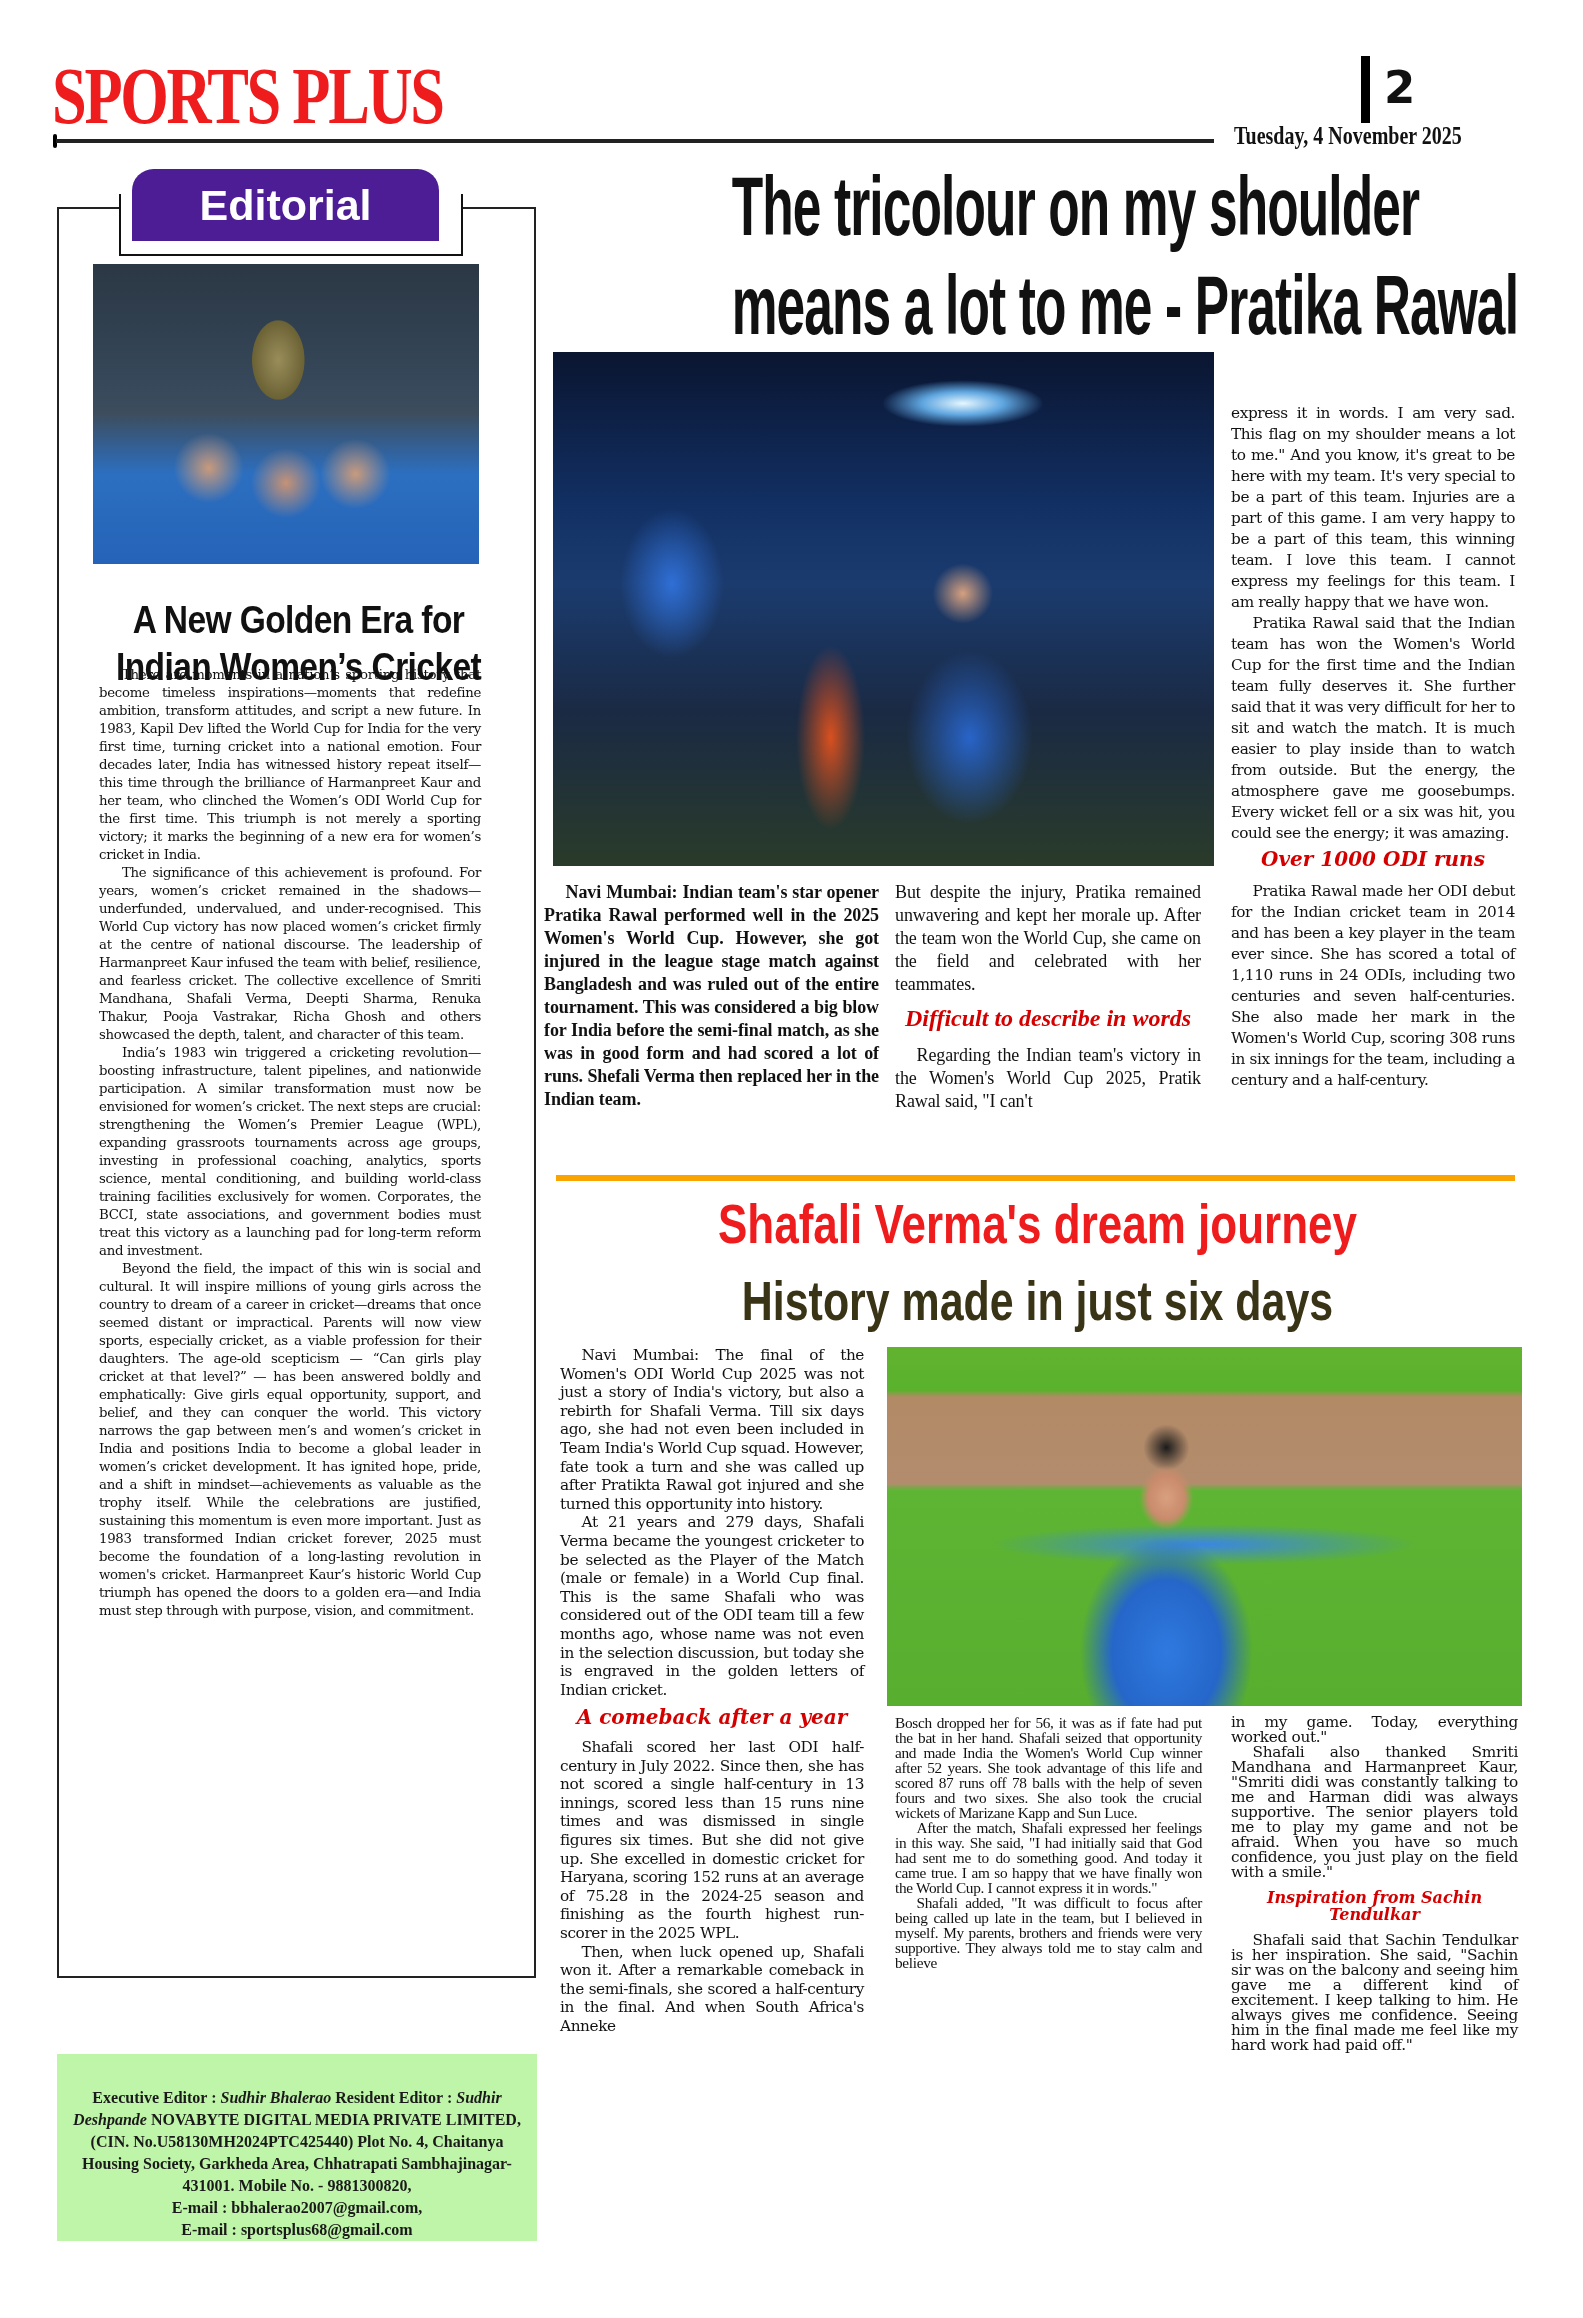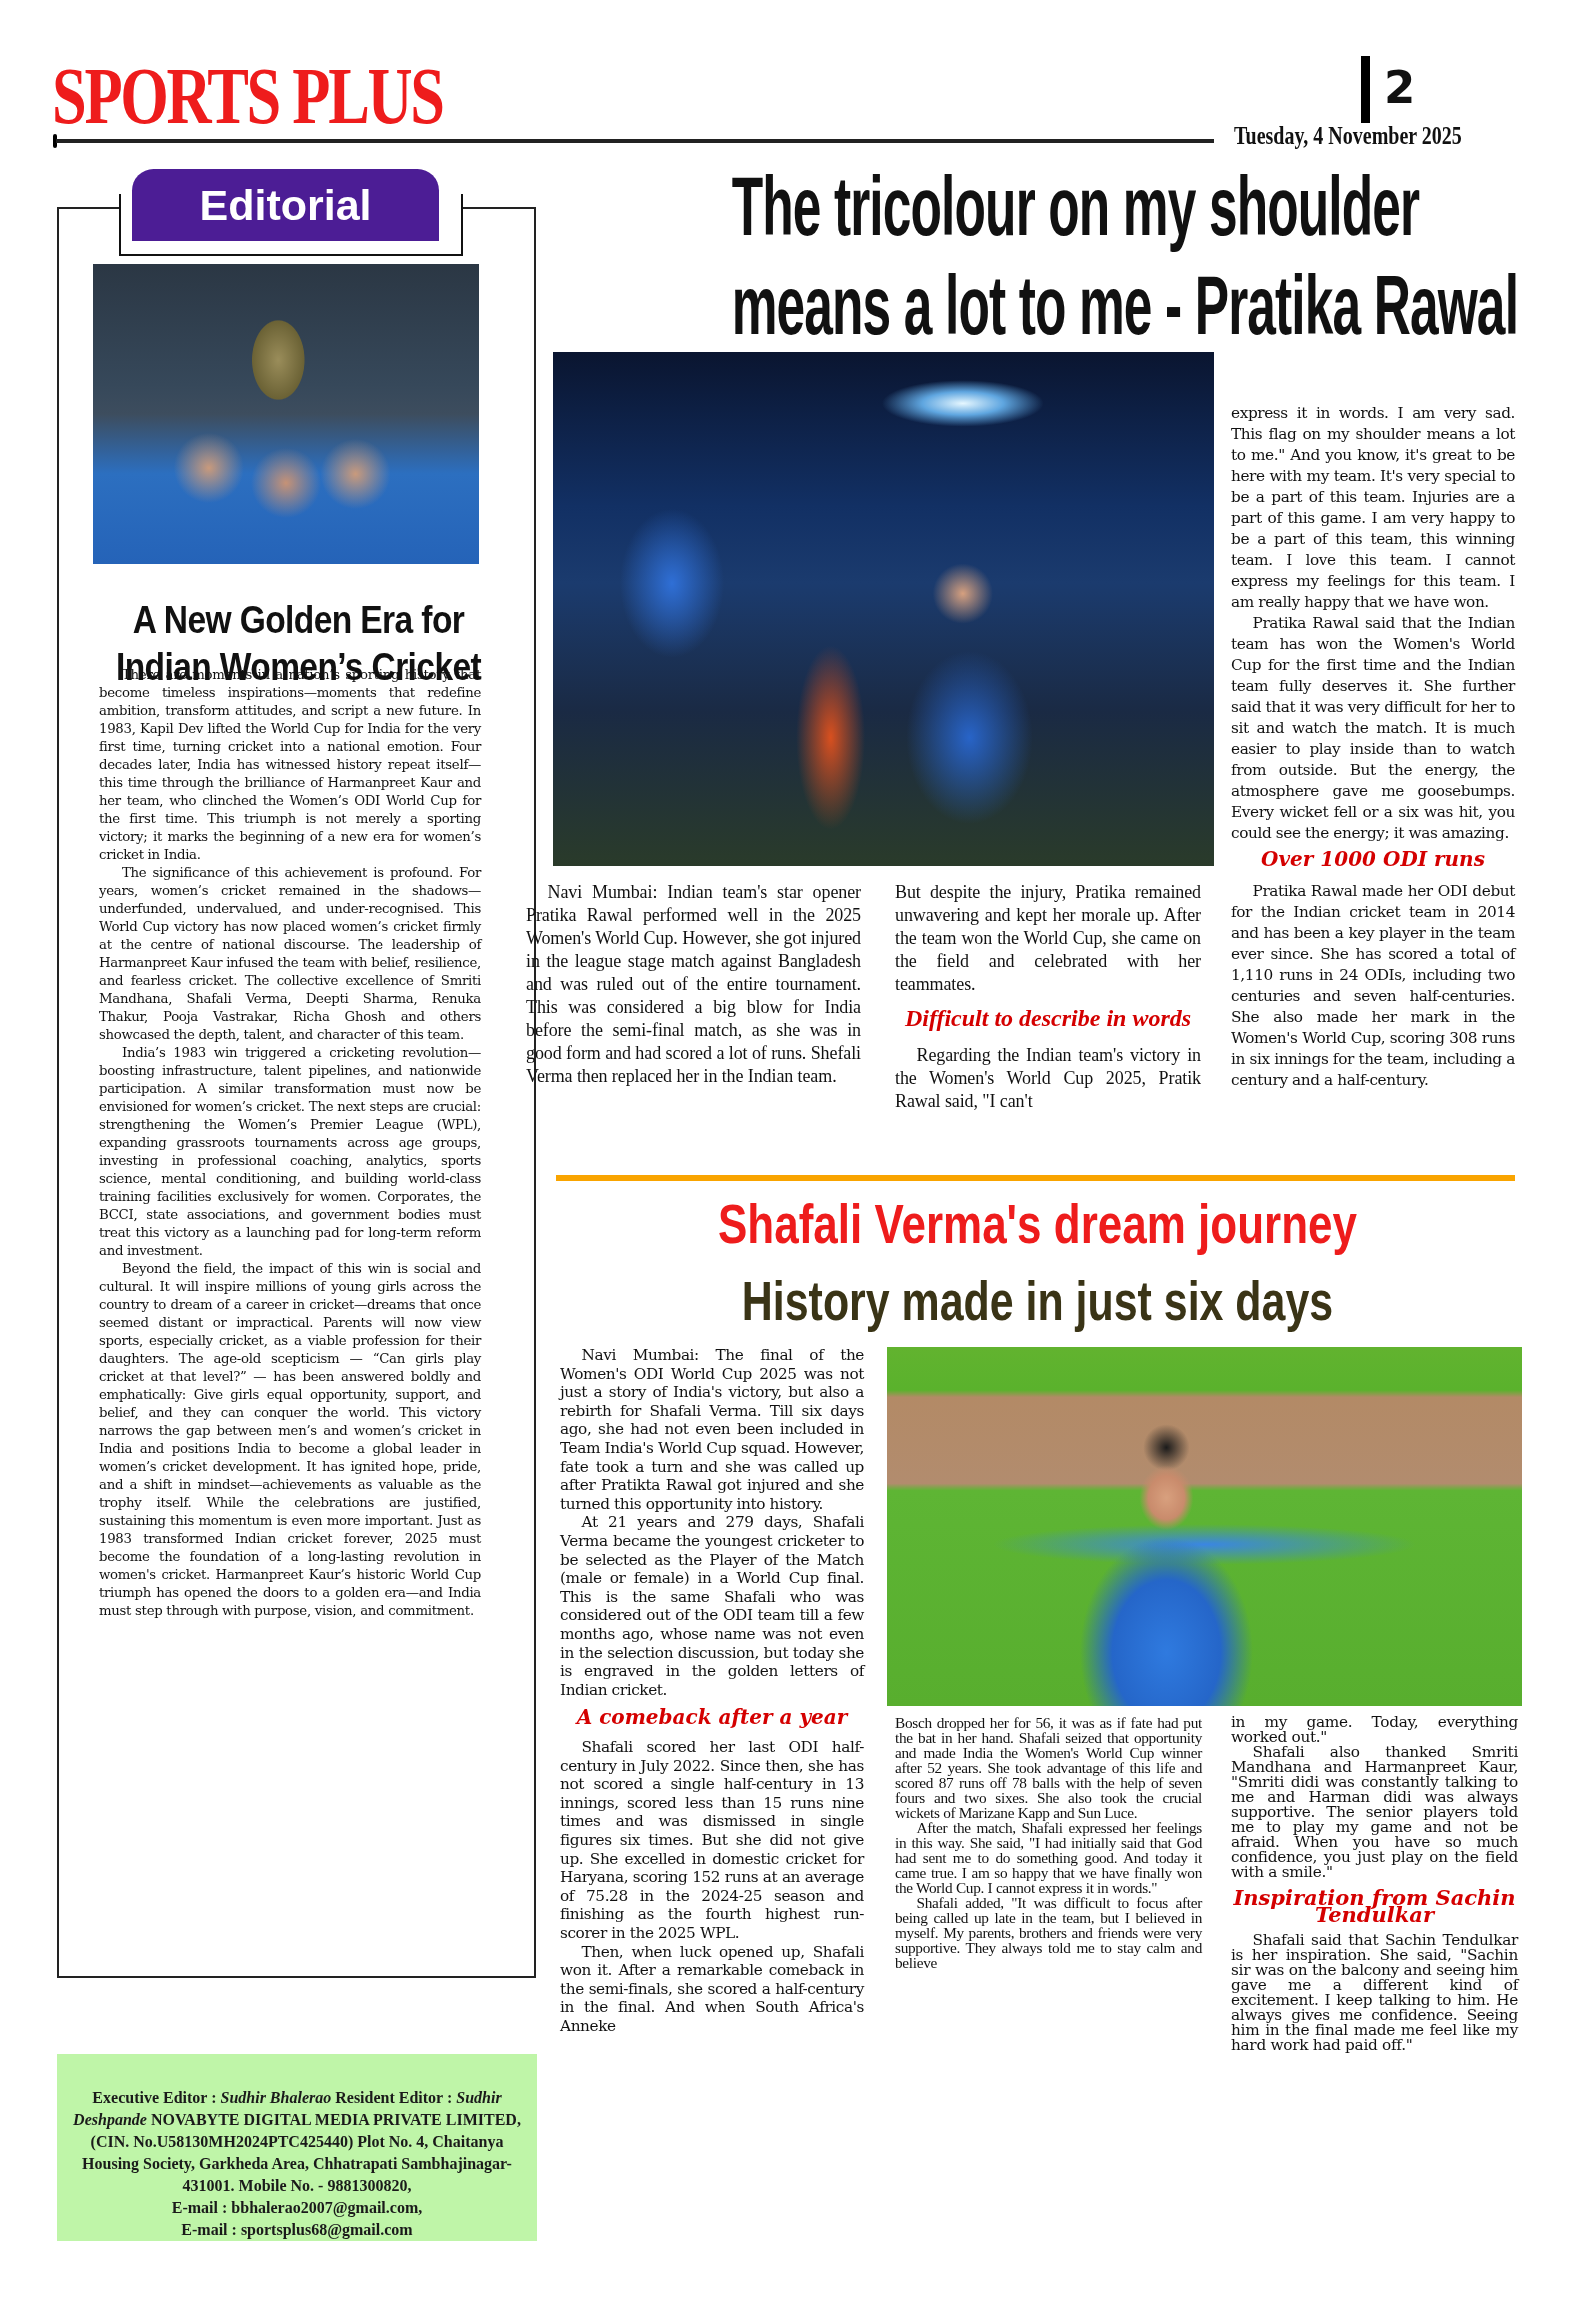--- a/index.html
+++ b/index.html
@@ -72,21 +72,21 @@
       radial-gradient(ellipse 65px 93px at 18% 45%, #2f6fd6 0%, transparent 80%),
       radial-gradient(ellipse 79px 108px at 63% 75%, #2864c8 0%, transparent 80%),
       radial-gradient(ellipse 43px 115px at 42% 75%, #d8501f 0%, transparent 80%),
       linear-gradient(180deg, #0a1530 0%, #123064 30%, #1b3b6e 45%, #1a2a44 70%, #2a3b2a 100%);
   }
   .body-col {
     font-family: "Liberation Serif", serif; font-size: 18px; line-height: 23px;
     text-align: justify; letter-spacing: -0.1px;
   }
   .body-col p { text-indent: 21.5px; }
-  .col-a { left: 526px; top: 881px; width: 335px; }
+  .col-a { left: 544px; top: 881px; width: 335px; font-weight: bold; }
   .col-b { left: 895px; top: 881px; width: 306px; }
   .col-c { left: 1231px; top: 355px; width: 284px; font-family: "DejaVu Serif", serif; font-size: 15.3px; line-height: 21px; letter-spacing: -0.4px; margin-top: 48px; }
   .subhead {
     font-family: "DejaVu Serif", serif; font-weight: bold; font-style: italic; color: #d40000;
     text-align: center; text-indent: 0 !important; margin: 8.6px 0 5.7px 0;
   }
   .col-b .subhead { font-family: "Liberation Serif", serif; font-size: 24px; line-height: 25px; margin: 10px 0 13px 0; letter-spacing: 0; }
   .col-c .subhead { font-size: 20px; line-height: 23px; margin: 4.3px 0 10px 0; letter-spacing: 0; }
 
   .orange-rule { left: 556px; top: 1175px; width: 959px; height: 5.7px; background: #f9a400; }
@@ -107,21 +107,21 @@
       radial-gradient(ellipse 36px 43px at 44% 42%, #d8a07e 0%, #c98b6c 50%, transparent 75%),
       radial-gradient(ellipse 29px 29px at 44% 28%, #1b1b1b 0%, transparent 80%),
       radial-gradient(ellipse 108px 144px at 44% 85%, #2f7adf 0%, #2566c9 50%, transparent 80%),
       radial-gradient(ellipse 302px 29px at 50% 55%, #3a86e3 0%, transparent 70%),
       linear-gradient(180deg, #62b32f 0%, #5ab22c 12%, #b38a66 14%, #b28c6e 38%, #5eb534 40%, #58ae2e 100%);
   }
   .s-col1 { left: 560px; top: 1346px; width: 304px; font-family: "DejaVu Serif", serif; font-size: 15.3px; line-height: 18.6px; letter-spacing: -0.4px; }
   .s-col2 { left: 895px; top: 1715px; width: 307px; font-family: Liberation Serif, serif; font-size: 15.3px; line-height: 15px; letter-spacing: -0.3px; }
   .s-col3 { left: 1231px; top: 1715px; width: 287px; font-family: "DejaVu Serif", serif; font-size: 15.3px; line-height: 15px; letter-spacing: -0.3px; }
   .s-col1 .subhead { font-size: 20px; line-height: 23px; margin: 7.2px 0 8.6px 0; letter-spacing: 0; }
-  .s-col3 .subhead { font-size: 21px; line-height: 17px; margin: 8.6px 0 10px 0; letter-spacing: 0; text-align: center; }
+  .s-col3 .subhead { font-size: 16px; line-height: 17px; margin: 8.6px 0 10px 0; letter-spacing: 0; text-align: center; }
 </style>
 </head>
 <body>
 
 <div class="abs masthead-title">SPORTS PLUS</div>
 <div class="abs page-bar"></div>
 <div class="abs page-num">2</div>
 <div class="abs rule-cap-l"></div>
 <div class="abs rule-main"></div>
 <div class="abs dateline">Tuesday, 4 November 2025</div>

